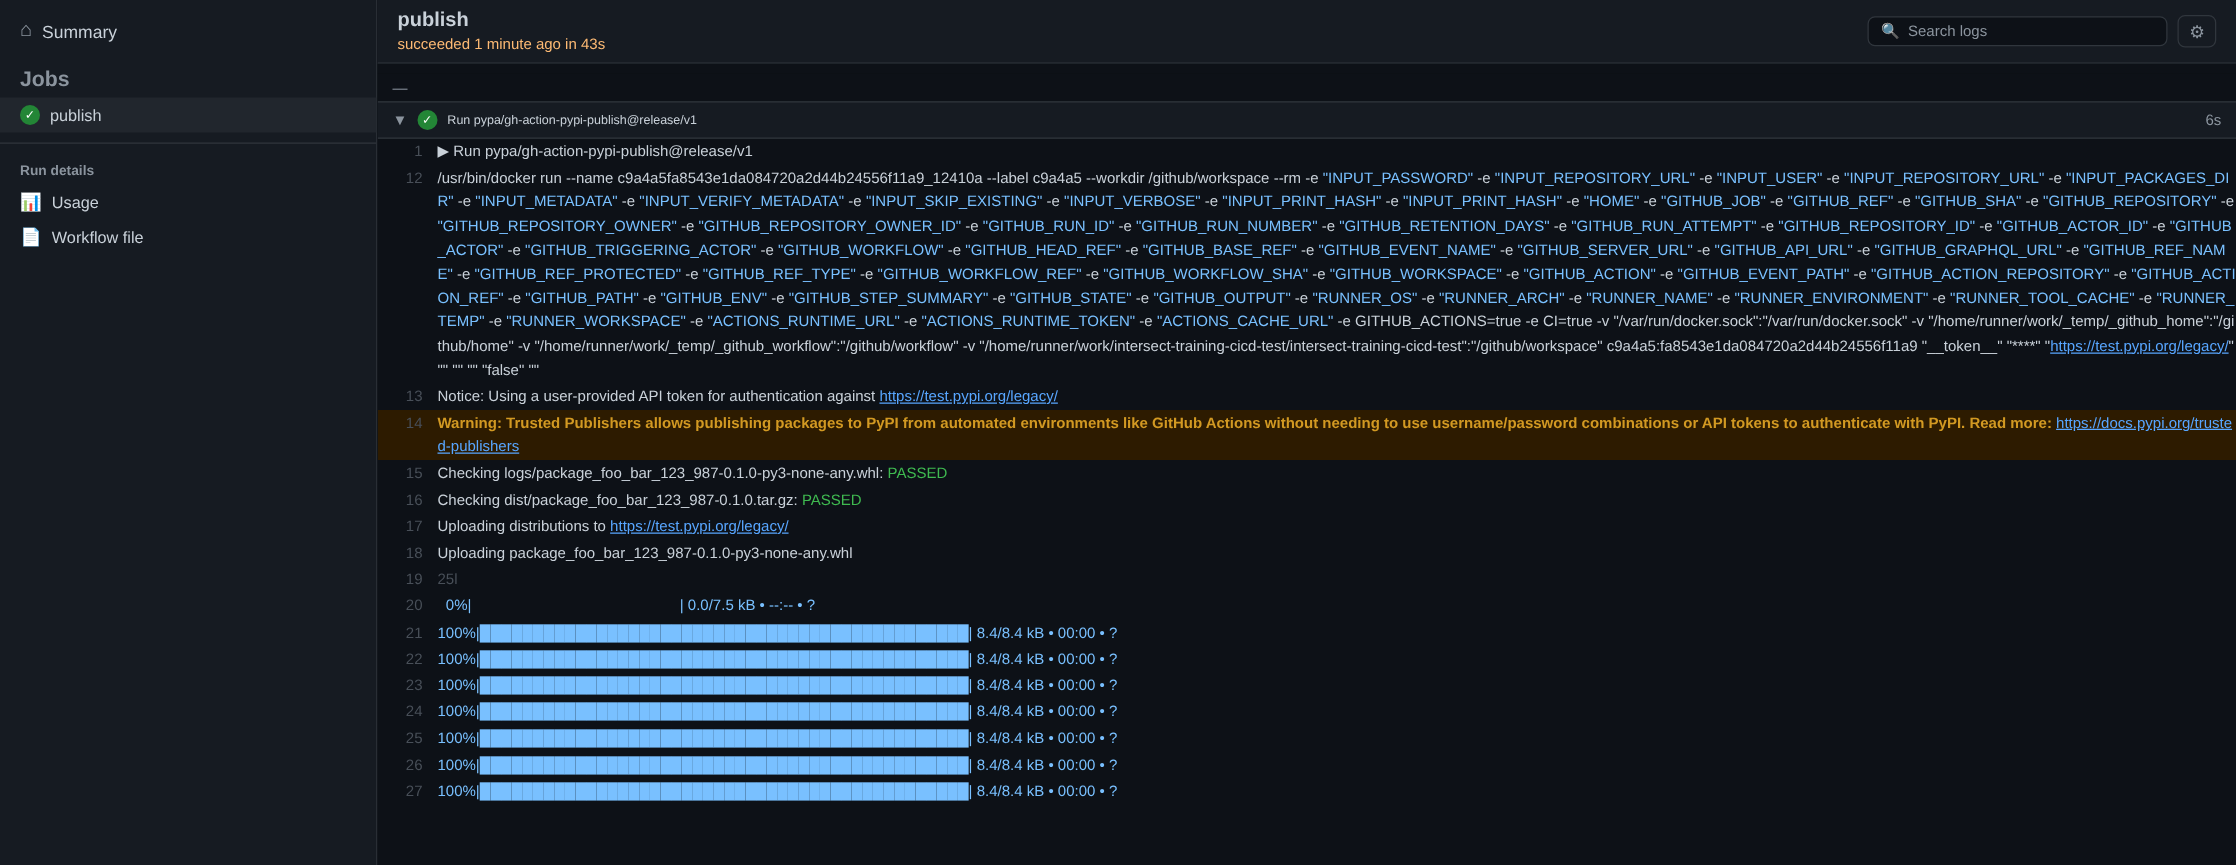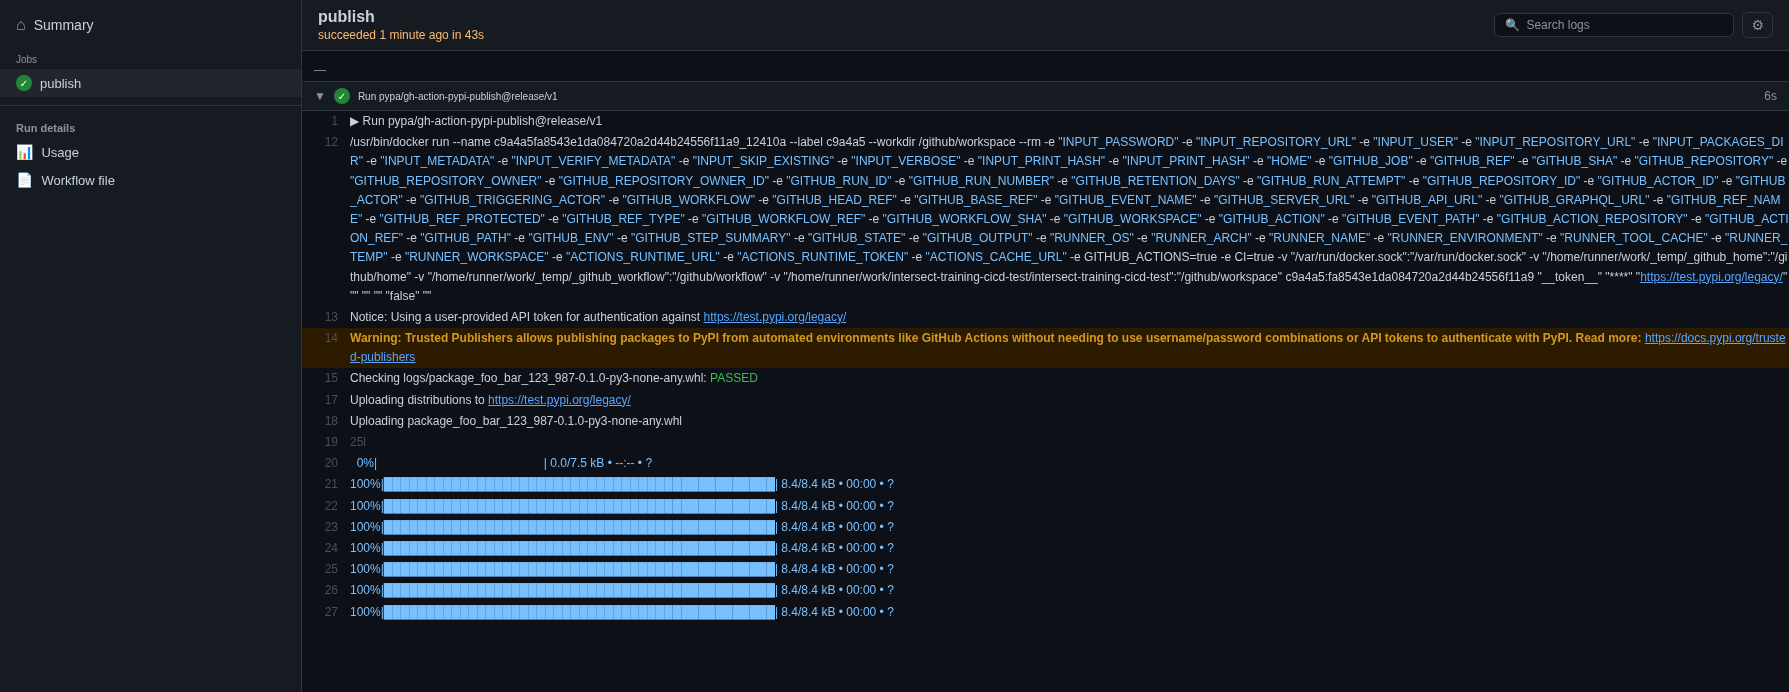--- a/index.html
+++ b/index.html
@@ -26,25 +26,25 @@
       align-items: center;
       gap: 8px;
       padding: 8px 16px;
       color: #c9d1d9;
       font-size: 14px;
       cursor: pointer;
     }
     .sidebar-summary .home-icon { color: #8b949e; font-size: 16px; }
 
     .sidebar-section-label {
-      font-size: 10px;
+      font-size: 17px;
       color: #8b949e;
       padding: 12px 16px 4px;
       text-transform: none;
-      font-weight: 400;
+      font-weight: 700;
     }
 
     .sidebar-job {
       display: flex;
       align-items: center;
       gap: 8px;
       padding: 6px 16px;
       cursor: pointer;
       color: #c9d1d9;
       font-size: 13px;
@@ -286,20 +286,24 @@
         </div>
         <div class="log-row warning-row">
           <span class="log-num">14</span>
           <span class="log-text yellow"><span style="font-weight: bold;">Warning: Trusted Publishers allows publishing packages to PyPI from automated environments like GitHub Actions without needing to use username/password combinations or API tokens to authenticate with PyPI. Read more: </span><a href="#" style="color: rgb(88, 166, 255);">https://docs.pypi.org/trusted-publishers</a><span></span></span>
         </div>
         <div class="log-row">
           <span class="log-num">15</span>
           <span class="log-text"><span>Checking logs/package_foo_bar_123_987-0.1.0-py3-none-any.whl: </span><span style="color: rgb(63, 185, 80);">PASSED</span></span>
         </div>
         <div class="log-row">
+          <span class="log-num">16</span>
+          <span class="log-text"><span>Checking dist/package_foo_bar_123_987-0.1.0.tar.gz: </span><span style="color: rgb(63, 185, 80);">PASSED</span></span>
+        </div>
+        <div class="log-row">
           <span class="log-num">17</span>
           <span class="log-text">Uploading distributions to <a href="#" style="color: rgb(88, 166, 255);">https://test.pypi.org/legacy/</a></span>
         </div>
         <div class="log-row">
           <span class="log-num">18</span>
           <span class="log-text">Uploading package_foo_bar_123_987-0.1.0-py3-none-any.whl</span>
         </div>
         <div class="log-row">
           <span class="log-num">19</span>
           <span class="log-text" style="color: rgb(72, 79, 88);">25l</span>

